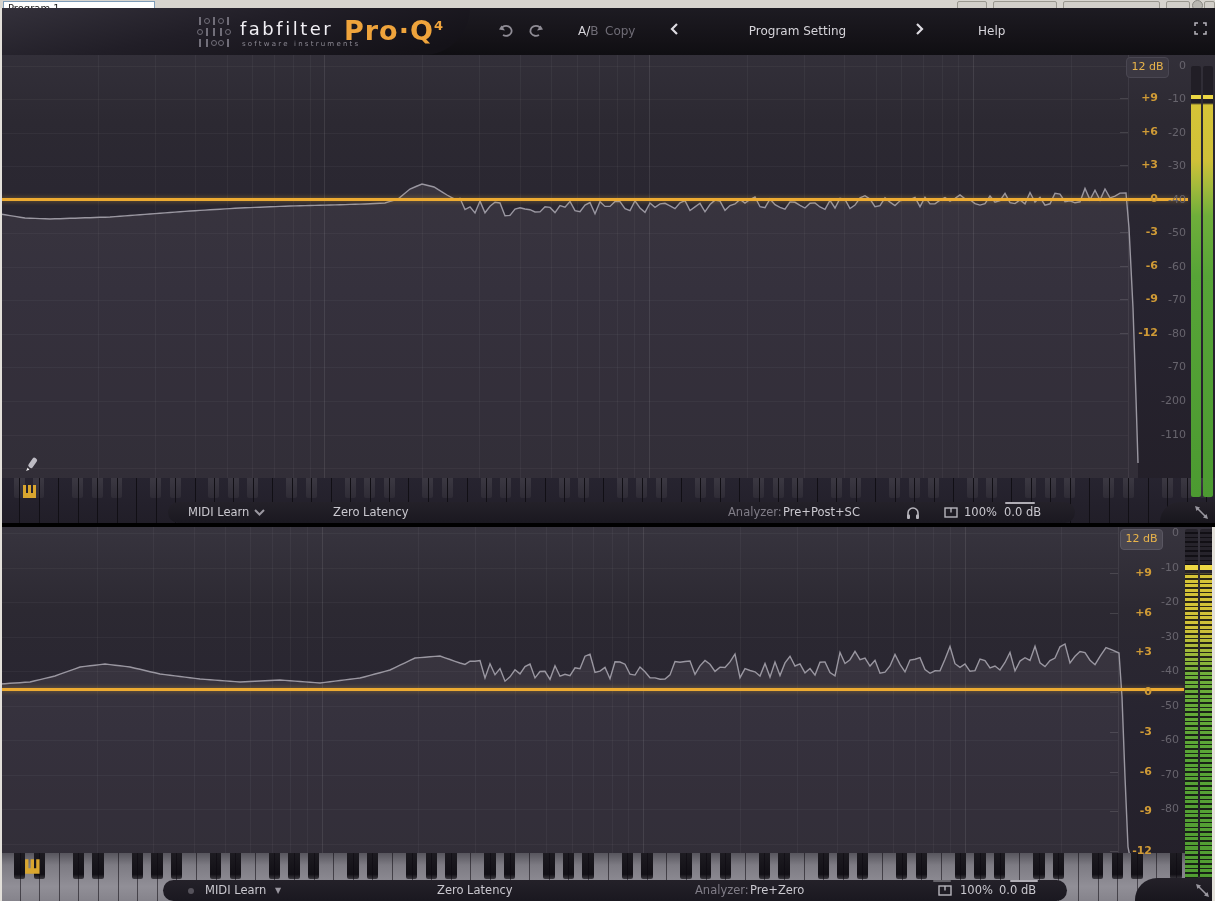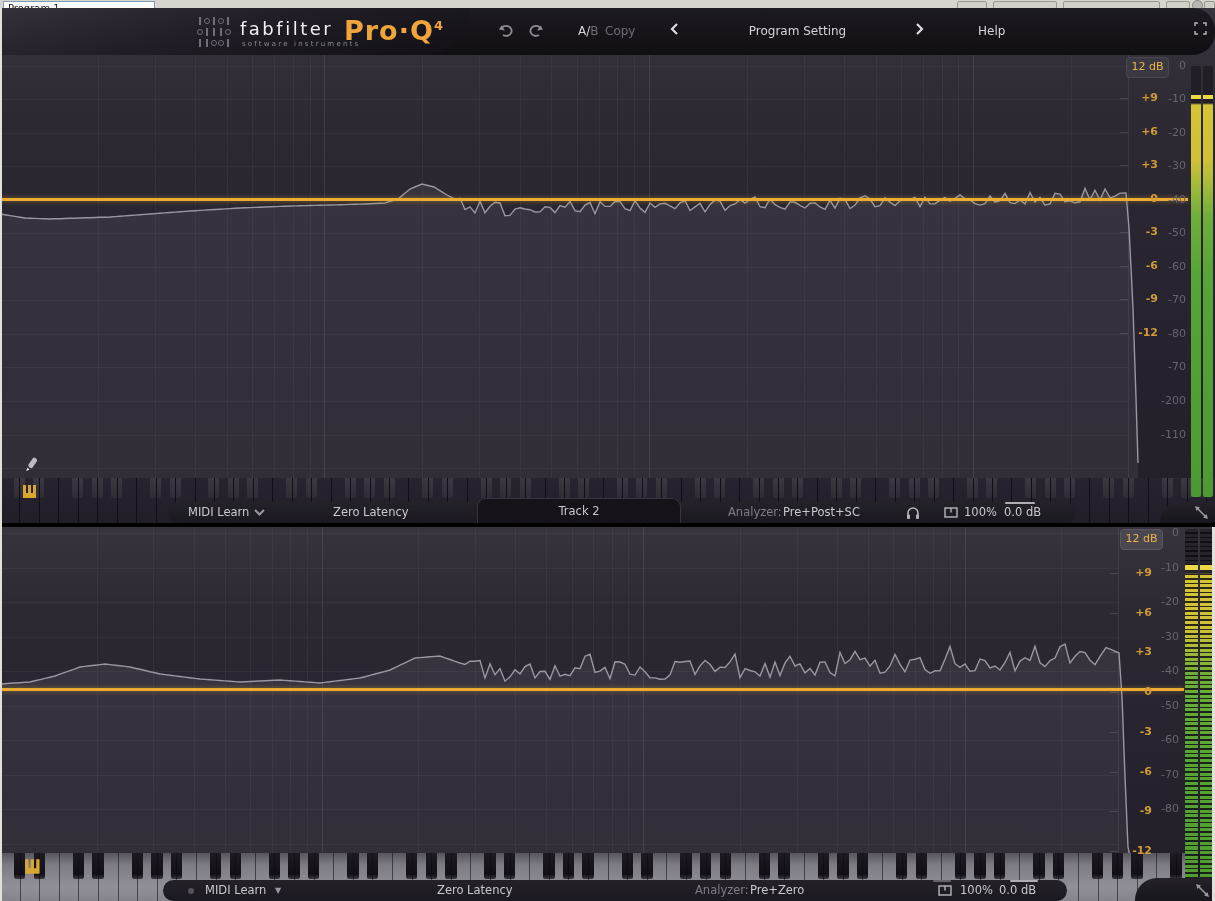--- a/index.html
+++ b/index.html
@@ -15,21 +15,21 @@
   .os-ctl{position:absolute;top:1px;height:12px;background:#d2cfc9;border:1px solid #9a988f;border-radius:2px;}
   .os-knob{position:absolute;top:0;width:9px;height:9px;border-radius:50%;background:#b9b7b1;border:1px solid #8a8883;}
 
   
   .inst{position:absolute;left:0;width:1215px;overflow:hidden;
         background:linear-gradient(180deg,#37343e 0%,#2c2932 22%,#272430 55%,#231f28 100%);}
   .edge{position:absolute;background:#e3e0da;z-index:60;}
 
   
   .hdr{position:absolute;left:0;top:0;width:1215px;height:47px;z-index:30;
-       background:linear-gradient(180deg,#1d1b22 0%,#141217 70%,#0f0e12 100%);border-radius:22px;}
+       background:linear-gradient(180deg,#1d1b22 0%,#141217 70%,#0f0e12 100%);}
   .logo-panel{position:absolute;left:0;top:0;width:470px;height:47px;
        background:linear-gradient(168deg,#34313b 0%,#211e27 45%,#141218 90%);
        border-radius:0 0 52px 0;}
   .matrix{position:absolute;left:196px;top:7px;}
   .mrow{display:flex;height:11px;align-items:center;}
   .mcell{width:7px;display:flex;justify-content:center;align-items:center;height:11px;}
   .mbar{width:2px;height:8px;background:#716e79;}
   .mdot{width:6px;height:6px;border:1.5px solid #716e79;border-radius:50%;box-sizing:border-box;}
   .ff-name{position:absolute;left:240px;top:10px;font-size:18px;letter-spacing:2.5px;color:#f1eff4;font-weight:500;}
   .ff-sub{position:absolute;left:242px;top:32px;font-size:7px;letter-spacing:2.2px;color:#8d8a94;}
@@ -309,21 +309,20 @@
         <polygon points="4,16 7.5,14.8 5.6,12.6" fill="#eceaee"></polygon>
       </svg>
     </div>
     <div class="abs" style="left:22px;top:476px;z-index:26;">
       <svg width="18" height="15" class="icon-svg" viewBox="0 0 18 15">
         <path d="M1,1 h3 v8 h2 v-8 h3 v8 h2 v-8 h3 v13 h-13 z" fill="#d9a62f"></path>
       </svg>
     </div>
 
     <div class="tbar" style="left:168px;top:494px;width:907px;">
-      <div class="ttab" style="left:309px;width:202px;">Track 2</div>
       <span class="titem" style="left:20px;">MIDI Learn</span>
       <span class="abs" style="left:86px;top:7px;">
         <svg width="11" height="7" class="icon-svg">
             <polyline points="1,1 5.5,5.5 10,1" fill="none" stroke="#9a97a0" stroke-width="2"></polyline>
           </svg>
       </span>
       <span class="titem" style="left:165px;">Zero Latency</span>
       <span class="titem tdim" style="left:560px;">Analyzer:</span>
       <span class="titem" style="left:615px;">Pre+Post+SC</span>
       <span class="abs" style="left:737px;top:4px;">

